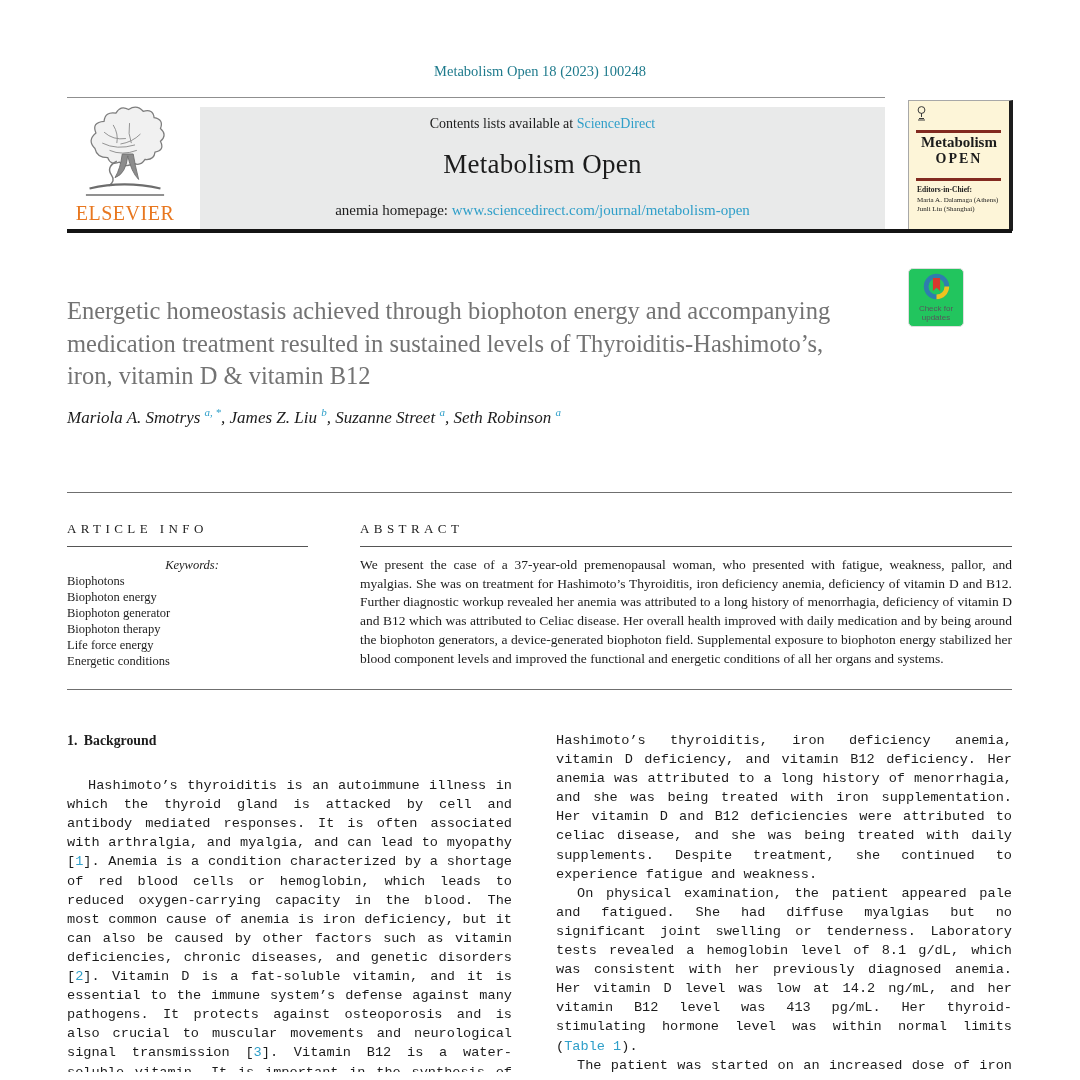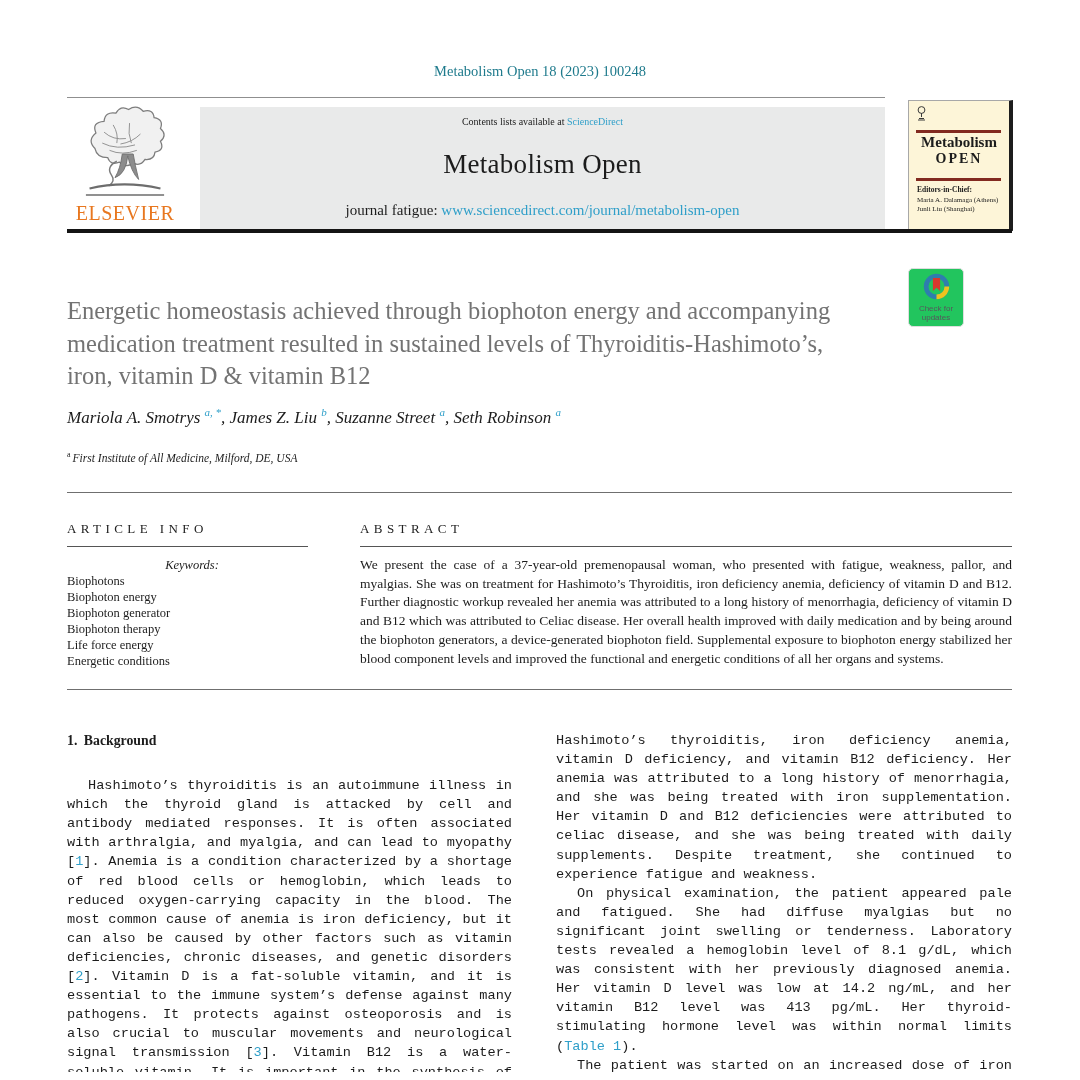--- a/index.html
+++ b/index.html
@@ -16,21 +16,21 @@
   .rule-abs-bottom{top:689px;left:67px;width:945px;background:#6f6f6f;}
   .thick-rule{position:absolute;top:229px;left:67px;width:945px;height:4px;background:#141414;}
 
   
   .publisher{position:absolute;left:64px;top:104px;width:122px;height:126px;text-align:center;}
   .publisher svg{display:block;margin:0 auto;}
   .publisher-name{font-size:20px;letter-spacing:.5px;color:var(--orange,#e8771f);margin-top:-2px;}
 
   
   .banner{position:absolute;left:200px;top:107px;width:685px;height:122px;background:#e9eaea;}
-  .banner-line1{position:absolute;top:9px;width:100%;text-align:center;font-size:10px;}
+  .banner-line1{position:absolute;top:9px;width:100%;text-align:center;font-size:14px;}
   .journal-title{position:absolute;top:42px;width:100%;text-align:center;font-size:27px;letter-spacing:.3px;}
   .banner-line3{position:absolute;bottom:10px;width:100%;text-align:center;font-size:15px;}
   .ext-link{color:var(--blue,#2f9fc9);text-decoration:none;cursor:pointer;}
 
   
   .cover{position:absolute;left:908px;top:100px;width:100px;height:128px;background:var(--cream,#fdf5d8);
          border:1px solid #a8a8a8;border-right:4px solid #1d1d1d;border-bottom:2px solid #8c8c8c;
          font-family:"Liberation Serif",serif;}
   .cover-mini-logo{position:absolute;left:7px;top:5px;}
   .cover-rule{position:absolute;left:7px;width:85px;height:3px;background:var(--maroon,#822a20);}
@@ -99,21 +99,21 @@
       <path d="M46 60 q-12 6 -6 15 q5 7 -3 12" fill="none" stroke="#7b7b7b" stroke-width="1.6"></path>
       <path d="M16 90 q38 -9 78 0" fill="none" stroke="#6d6d6d" stroke-width="2.4"></path>
       <path d="M12 97 h86" stroke="#6d6d6d" stroke-width="1.6"></path>
     </svg>
     <div class="publisher-name">ELSEVIER</div>
   </div>
 
   <div class="banner">
     <div class="banner-line1"><span>Contents lists available at </span><a class="ext-link">ScienceDirect</a></div>
     <div class="journal-title">Metabolism Open</div>
-    <div class="banner-line3"><span>journal fatigue: </span><a class="ext-link">www.sciencedirect.com/journal/metabolism-open</a></div>
+    <div class="banner-line3"><span>anemia homepage: </span><a class="ext-link">www.sciencedirect.com/journal/metabolism-open</a></div>
   </div>
 
   <div class="cover">
     <svg class="cover-mini-logo" width="11" height="15" viewBox="0 0 11 15">
       <g stroke="#3a3a3a" fill="none" stroke-width="1">
         <circle cx="5.5" cy="4" r="3.4"></circle>
         <path d="M5.5 7 v4 M3 12.5 h5 M2 14 h7"></path>
       </g>
     </svg>
     <div class="cover-rule cover-rule1"></div>
@@ -139,21 +139,20 @@
       <div>Check for</div>
       <div>updates</div>
     </div>
   </div>
 
   <h1 class="article-title" style="margin:0;font-weight:normal;">Energetic homeostasis achieved through biophoton energy and accompanying medication treatment resulted in sustained levels of Thyroiditis-Hashimoto’s, iron, vitamin D &amp; vitamin B12</h1>
 
   <div class="authors"><span class="author">Mariola A. Smotrys <sup class="auth-sup">a, *</sup></span>, <span class="author">James Z. Liu <sup class="auth-sup">b</sup></span>, <span class="author">Suzanne Street <sup class="auth-sup">a</sup></span>, <span class="author">Seth Robinson <sup class="auth-sup">a</sup></span></div>
 
   <div class="affiliations">
-      <div class="aff"><sup>a </sup><span class="aff-text">First Institute of All Medicine, Milford, DE, USA</span></div>
     </div>
 
   <div class="rule rule-mid"></div>
 
   <div class="sec-col-heading info-heading">ARTICLE INFO</div>
   <div class="sec-col-heading abs-heading">ABSTRACT</div>
   <div class="underline info-underline"></div>
   <div class="underline abs-underline"></div>
 
   <div class="keywords">

